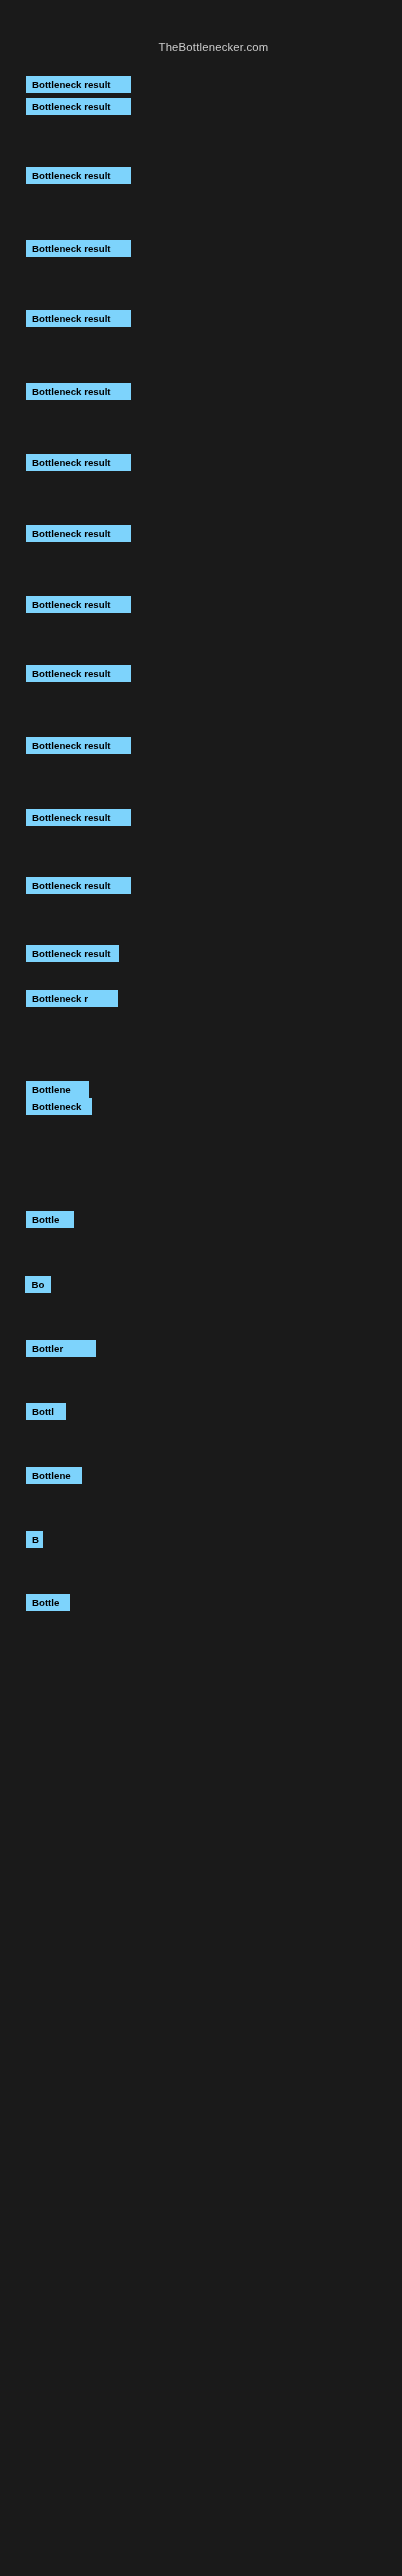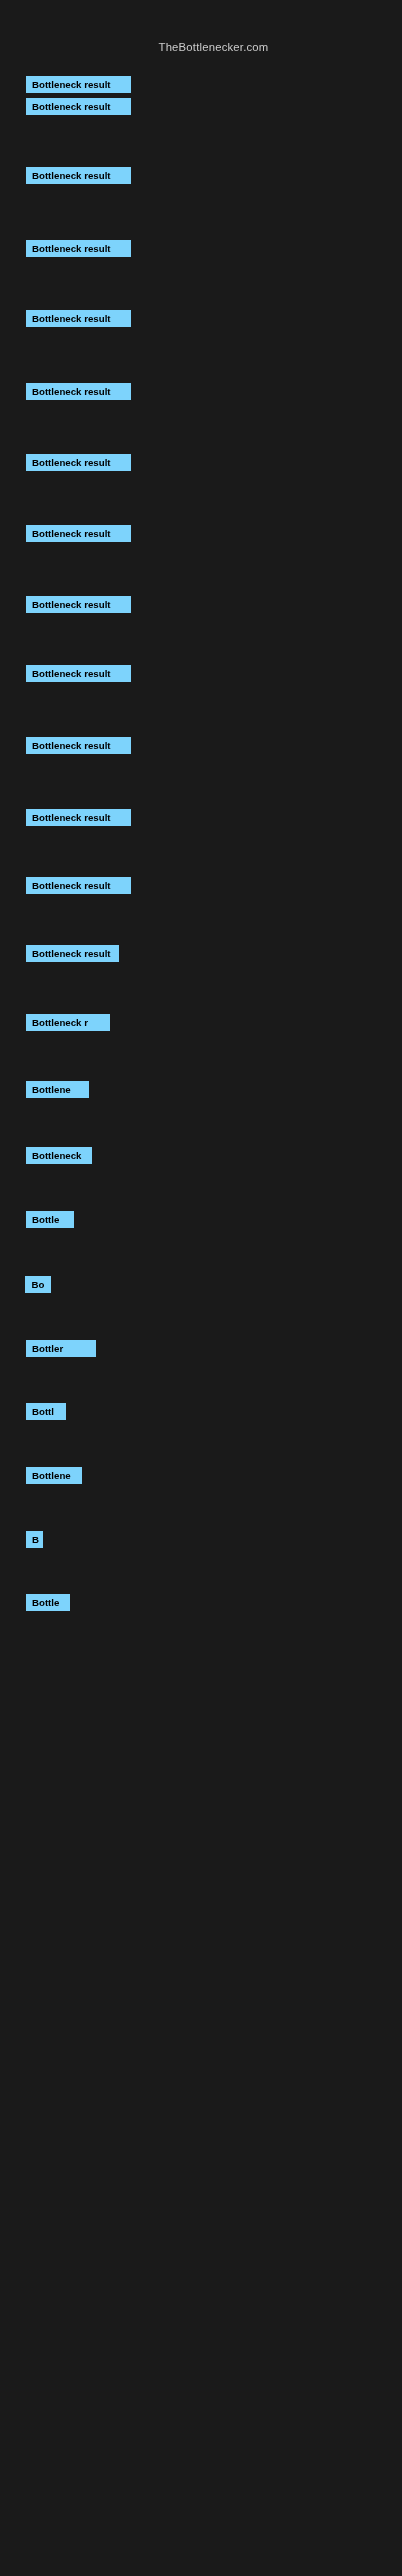--- a/index.html
+++ b/index.html
@@ -50,23 +50,23 @@
     <div class="bottleneck-badge" style="position: absolute; top: 242px; left: 1.6px; width: 105px;">Bottleneck result</div>
     <div class="bottleneck-badge" style="position: absolute; top: 315px; left: 1.6px; width: 105px;">Bottleneck result</div>
     <div class="bottleneck-badge" style="position: absolute; top: 386px; left: 1.6px; width: 105px;">Bottleneck result</div>
     <div class="bottleneck-badge" style="position: absolute; top: 457px; left: 1.6px; width: 105px;">Bottleneck result</div>
     <div class="bottleneck-badge" style="position: absolute; top: 528px; left: 1.6px; width: 105px;">Bottleneck result</div>
     <div class="bottleneck-badge" style="position: absolute; top: 597px; left: 1.6px; width: 105px;">Bottleneck result</div>
     <div class="bottleneck-badge" style="position: absolute; top: 669px; left: 1.6px; width: 105px;">Bottleneck result</div>
     <div class="bottleneck-badge" style="position: absolute; top: 741px; left: 1.6px; width: 105px;">Bottleneck result</div>
     <div class="bottleneck-badge" style="position: absolute; top: 809px; left: 1.6px; width: 105px;">Bottleneck result</div>
     <div class="bottleneck-badge" style="position: absolute; top: 877px; left: 1.6px; width: 93px;">Bottleneck result</div>
-    <div class="bottleneck-badge" style="position: absolute; top: 946px; left: 1.6px; width: 84px;">Bottleneck r</div>
+    <div class="bottleneck-badge" style="position: absolute; top: 922px; left: 1.6px; width: 92px;">Bottleneck r</div>
     <div class="bottleneck-badge" style="position: absolute; top: 1013px; left: 1.6px; width: 63px;">Bottlene</div>
-    <div class="bottleneck-badge" style="position: absolute; top: 1079px; left: 1.6px; width: 66px;">Bottleneck</div>
+    <div class="bottleneck-badge" style="position: absolute; top: 1030px; left: 1.6px; width: 66px;">Bottleneck</div>
     <div class="bottleneck-badge" style="position: absolute; top: 1143px; left: 1.6px; width: 48px;">Bottle</div>
     <div class="bottleneck-badge" style="position: absolute; top: 1208px; left: 1px; width: 26px;">Bo</div>
     <div class="bottleneck-badge" style="position: absolute; top: 1272px; left: 1.6px; width: 70px;">Bottler</div>
     <div class="bottleneck-badge" style="position: absolute; top: 1335px; left: 1.6px; width: 40px;">Bottl</div>
     <div class="bottleneck-badge" style="position: absolute; top: 1399px; left: 1.6px; width: 56px;">Bottlene</div>
     <div class="bottleneck-badge" style="position: absolute; top: 1463px; left: 1.6px; width: 17.7px;">B</div>
     <div class="bottleneck-badge" style="position: absolute; top: 1526px; left: 1.6px; width: 44px;">Bottle</div>
   </div>
 
 

